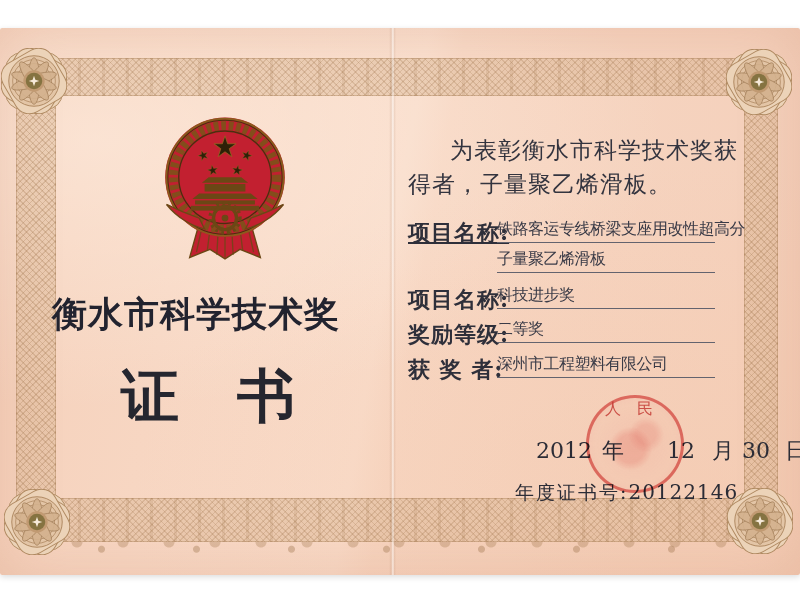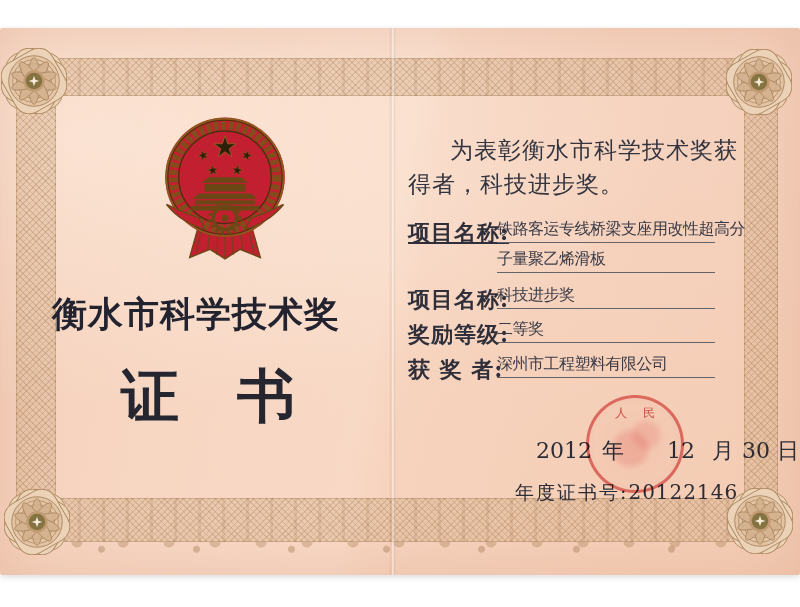--- a/index.html
+++ b/index.html
@@ -56,33 +56,33 @@
     display:flex;align-items:flex-end;padding-bottom:2px;box-sizing:border-box;}
   .lab1{top:190px;text-decoration:underline;} .val1{top:188px;height:27px;}
   .val1b{top:220px;height:25px;text-align:center;}
   .lab2{top:257px;} .val2{top:254px;height:27px;}
   .lab3{top:292px;} .val3{top:289px;height:26px;}
   .lab4{top:327px;} .val4{top:324px;height:26px;}
   .date-line{position:absolute;left:144px;top:408px;font-size:22px;color:#2b2c36;
     white-space:nowrap;z-index:2;}
   .date-line span{display:inline-block;}
   .d-year{margin-right:3px;} .d-yu{margin-right:36px;} .d-month{margin-right:10px;}
-  .d-mu{margin-right:1px;} .d-day{margin-right:0;}
+  .d-mu{margin-right:1px;} .d-day{margin-right:8px;}
   .certno{position:absolute;left:123px;top:452px;font-size:19px;color:#2b2c36;white-space:nowrap;}
   .certno .num{font-size:20px;letter-spacing:1px;}
   .certno .lab{letter-spacing:2px;}
   
   .seal{position:absolute;left:194px;top:367px;width:92px;height:92px;border-radius:50%;
     border:3px solid rgba(222,96,96,0.78);z-index:3;mix-blend-mode:multiply;
     background:
       radial-gradient(circle at 45% 55%, rgba(230,110,110,0.22) 0 14px, rgba(230,110,110,0) 22px),
       radial-gradient(circle at 62% 40%, rgba(230,110,110,0.18) 0 10px, rgba(230,110,110,0) 18px),
       radial-gradient(circle, rgba(235,130,130,0.10), rgba(235,130,130,0.04) 60%, rgba(235,130,130,0.14));}
-  .seal-text{position:absolute;left:0;top:7px;width:100%;text-align:center;
-    font-size:12px;color:rgba(205,70,70,0.85);letter-spacing:16px;padding-left:16px;
+  .seal-text{position:absolute;left:0;top:1px;width:100%;
+    font-size:16px;color:rgba(205,70,70,0.85);letter-spacing:16px;padding-left:16px;
     box-sizing:border-box;}
 </style>
 </head>
 <body>
 
 <div class="stage">
   <div class="paper">
 
     <div class="band band-h band-top"></div>
     <div class="band band-h band-bottom"></div>
@@ -217,21 +217,21 @@
         <circle cx="100" cy="150" r="5" fill="#6b4715"></circle>
         <path d="M14,130 C30,150 52,162 70,166 L62,150 C44,144 30,138 14,130 Z" fill="#c22030" stroke="#6b4715" stroke-width="2"></path>
         <path d="M186,130 C170,150 148,162 130,166 L138,150 C156,144 170,138 186,130 Z" fill="#c22030" stroke="#6b4715" stroke-width="2"></path>
       </svg>
       <div class="award-title">衡水市科学技术奖</div>
       <div class="cert-word">证　书</div>
     </div>
 
     <div class="right-page">
       <div class="intro intro-1">为表彰衡水市科学技术奖获</div>
-      <div class="intro intro-2">得者，科技进步奖。</div>
+      <div class="intro intro-2">得者，子量聚乙烯滑板。</div>
 
       <div class="flabel lab1">项目名称:</div>
       <div class="fvalue val1">铁路客运专线桥梁支座用改性超高分</div>
       <div class="fvalue val1b">子量聚乙烯滑板</div>
 
       <div class="flabel lab2">项目名称:</div>
       <div class="fvalue val2">科技进步奖</div>
 
       <div class="flabel lab3">奖励等级:</div>
       <div class="fvalue val3">二等奖</div>

